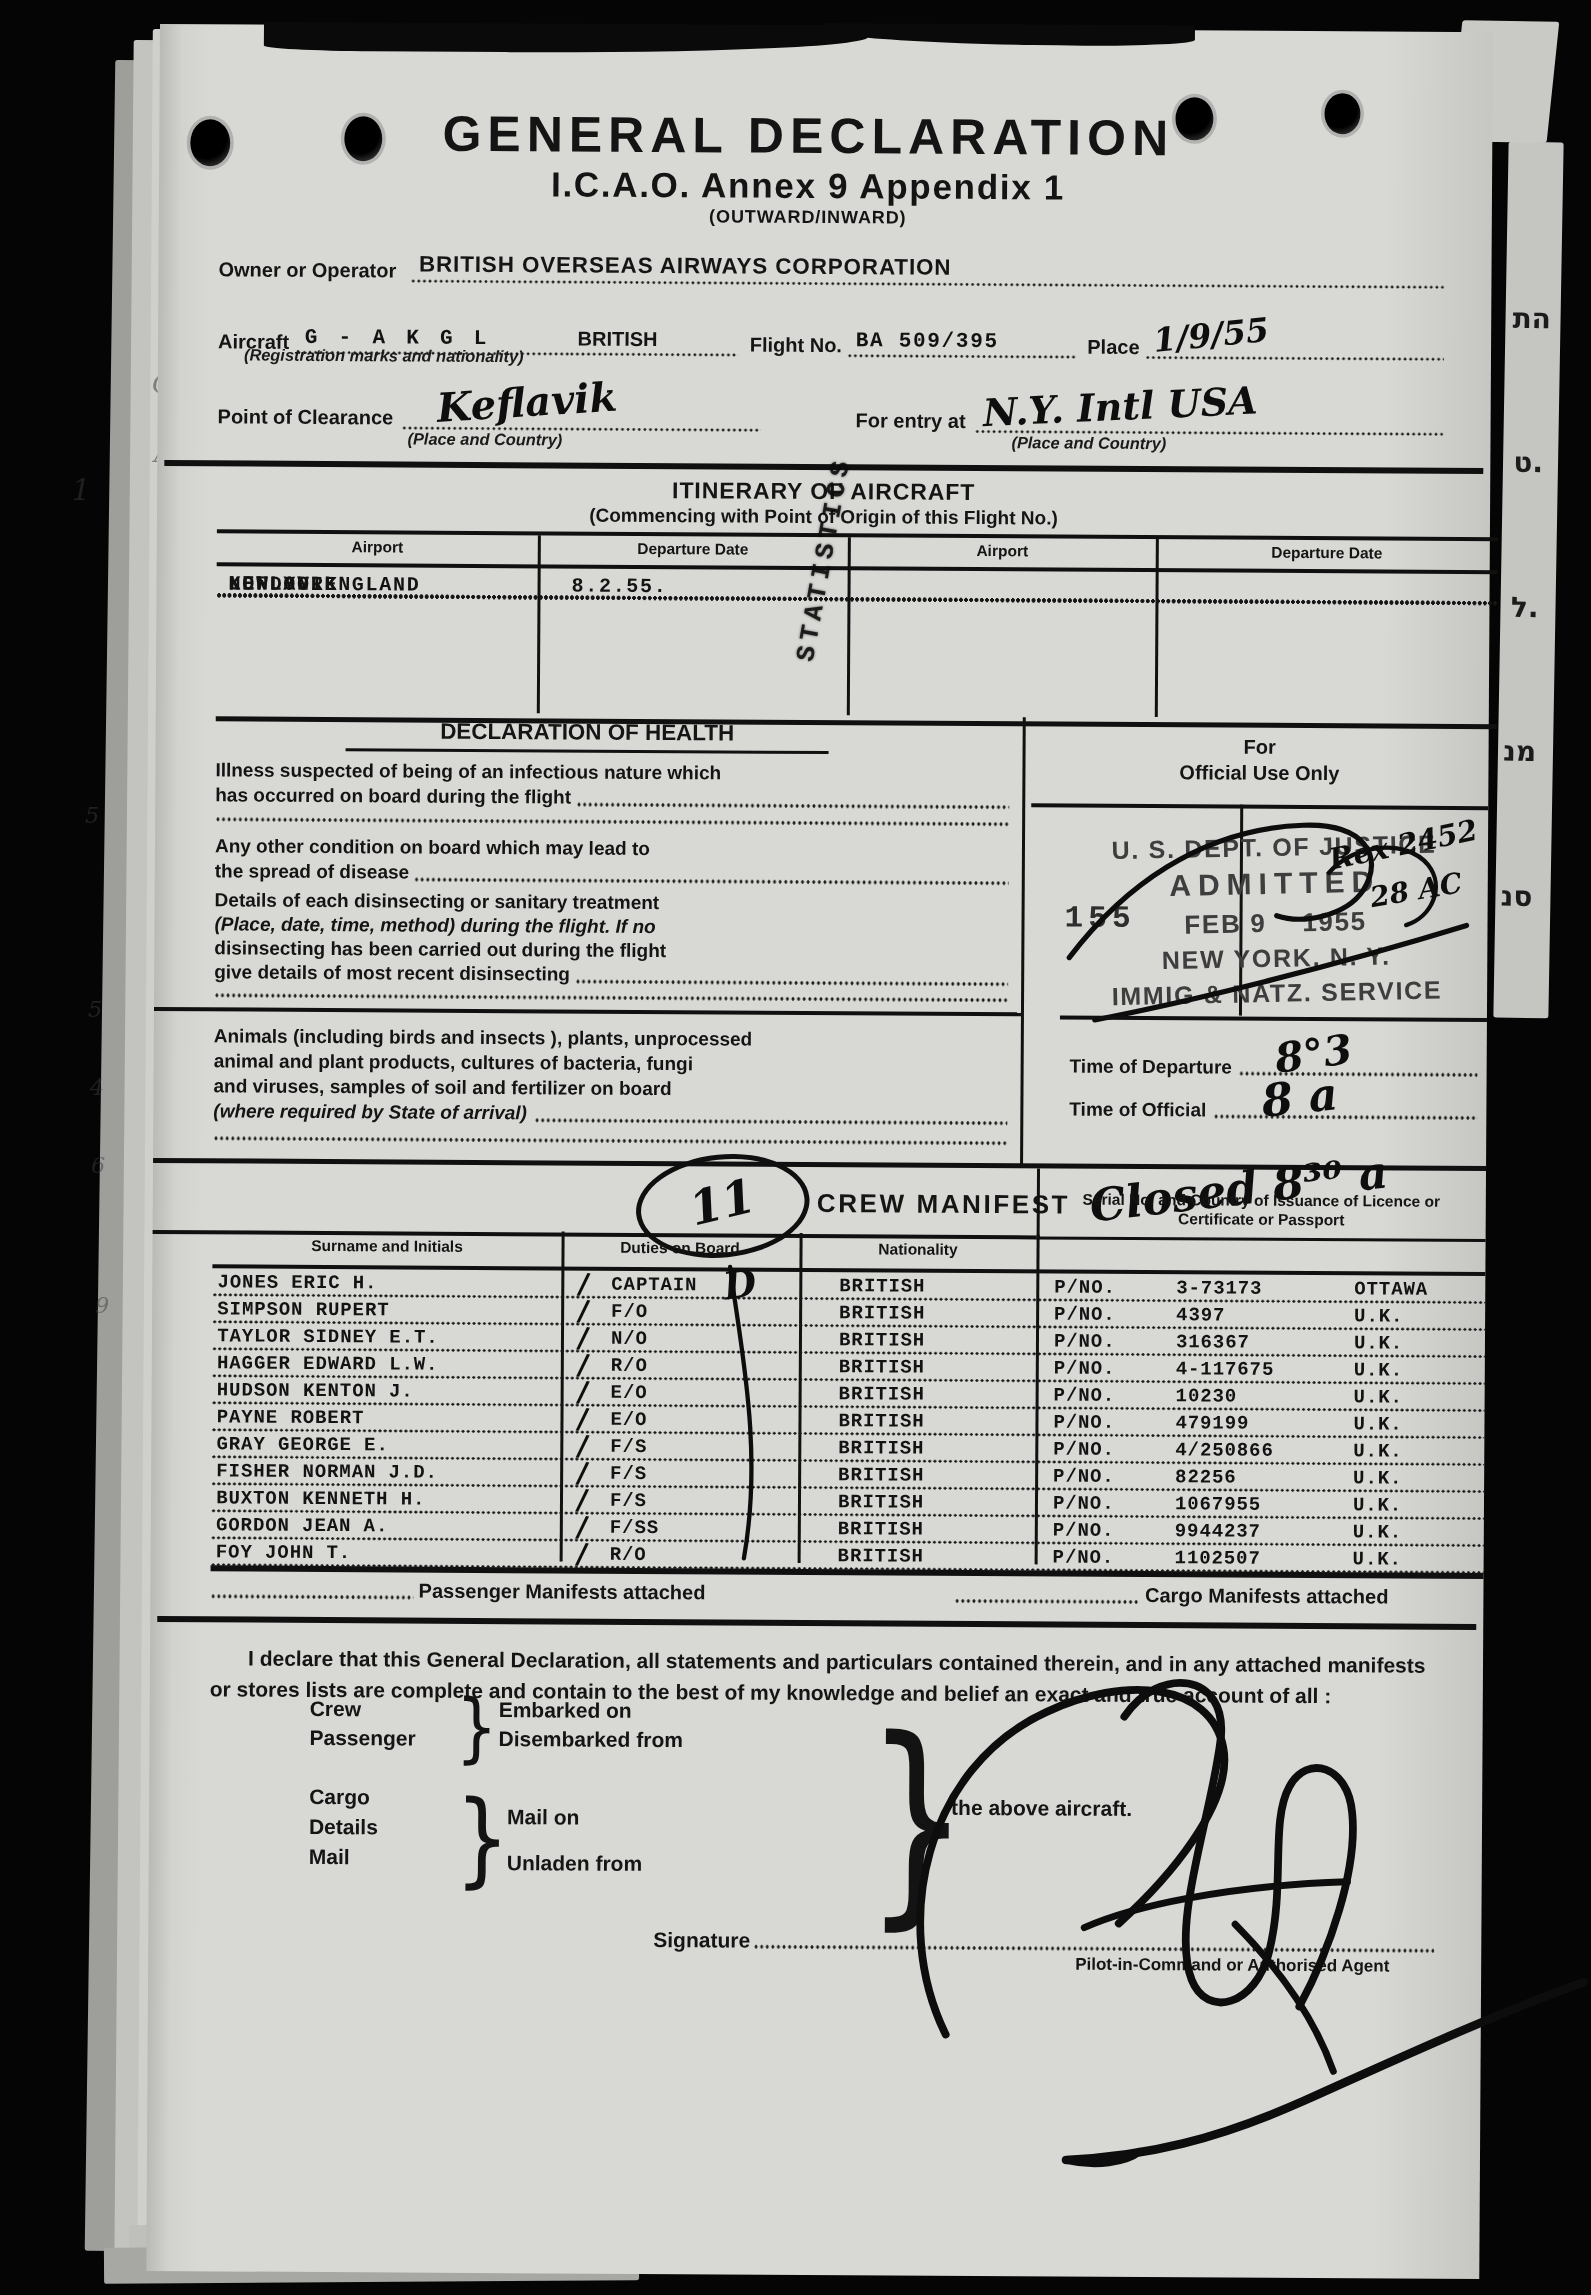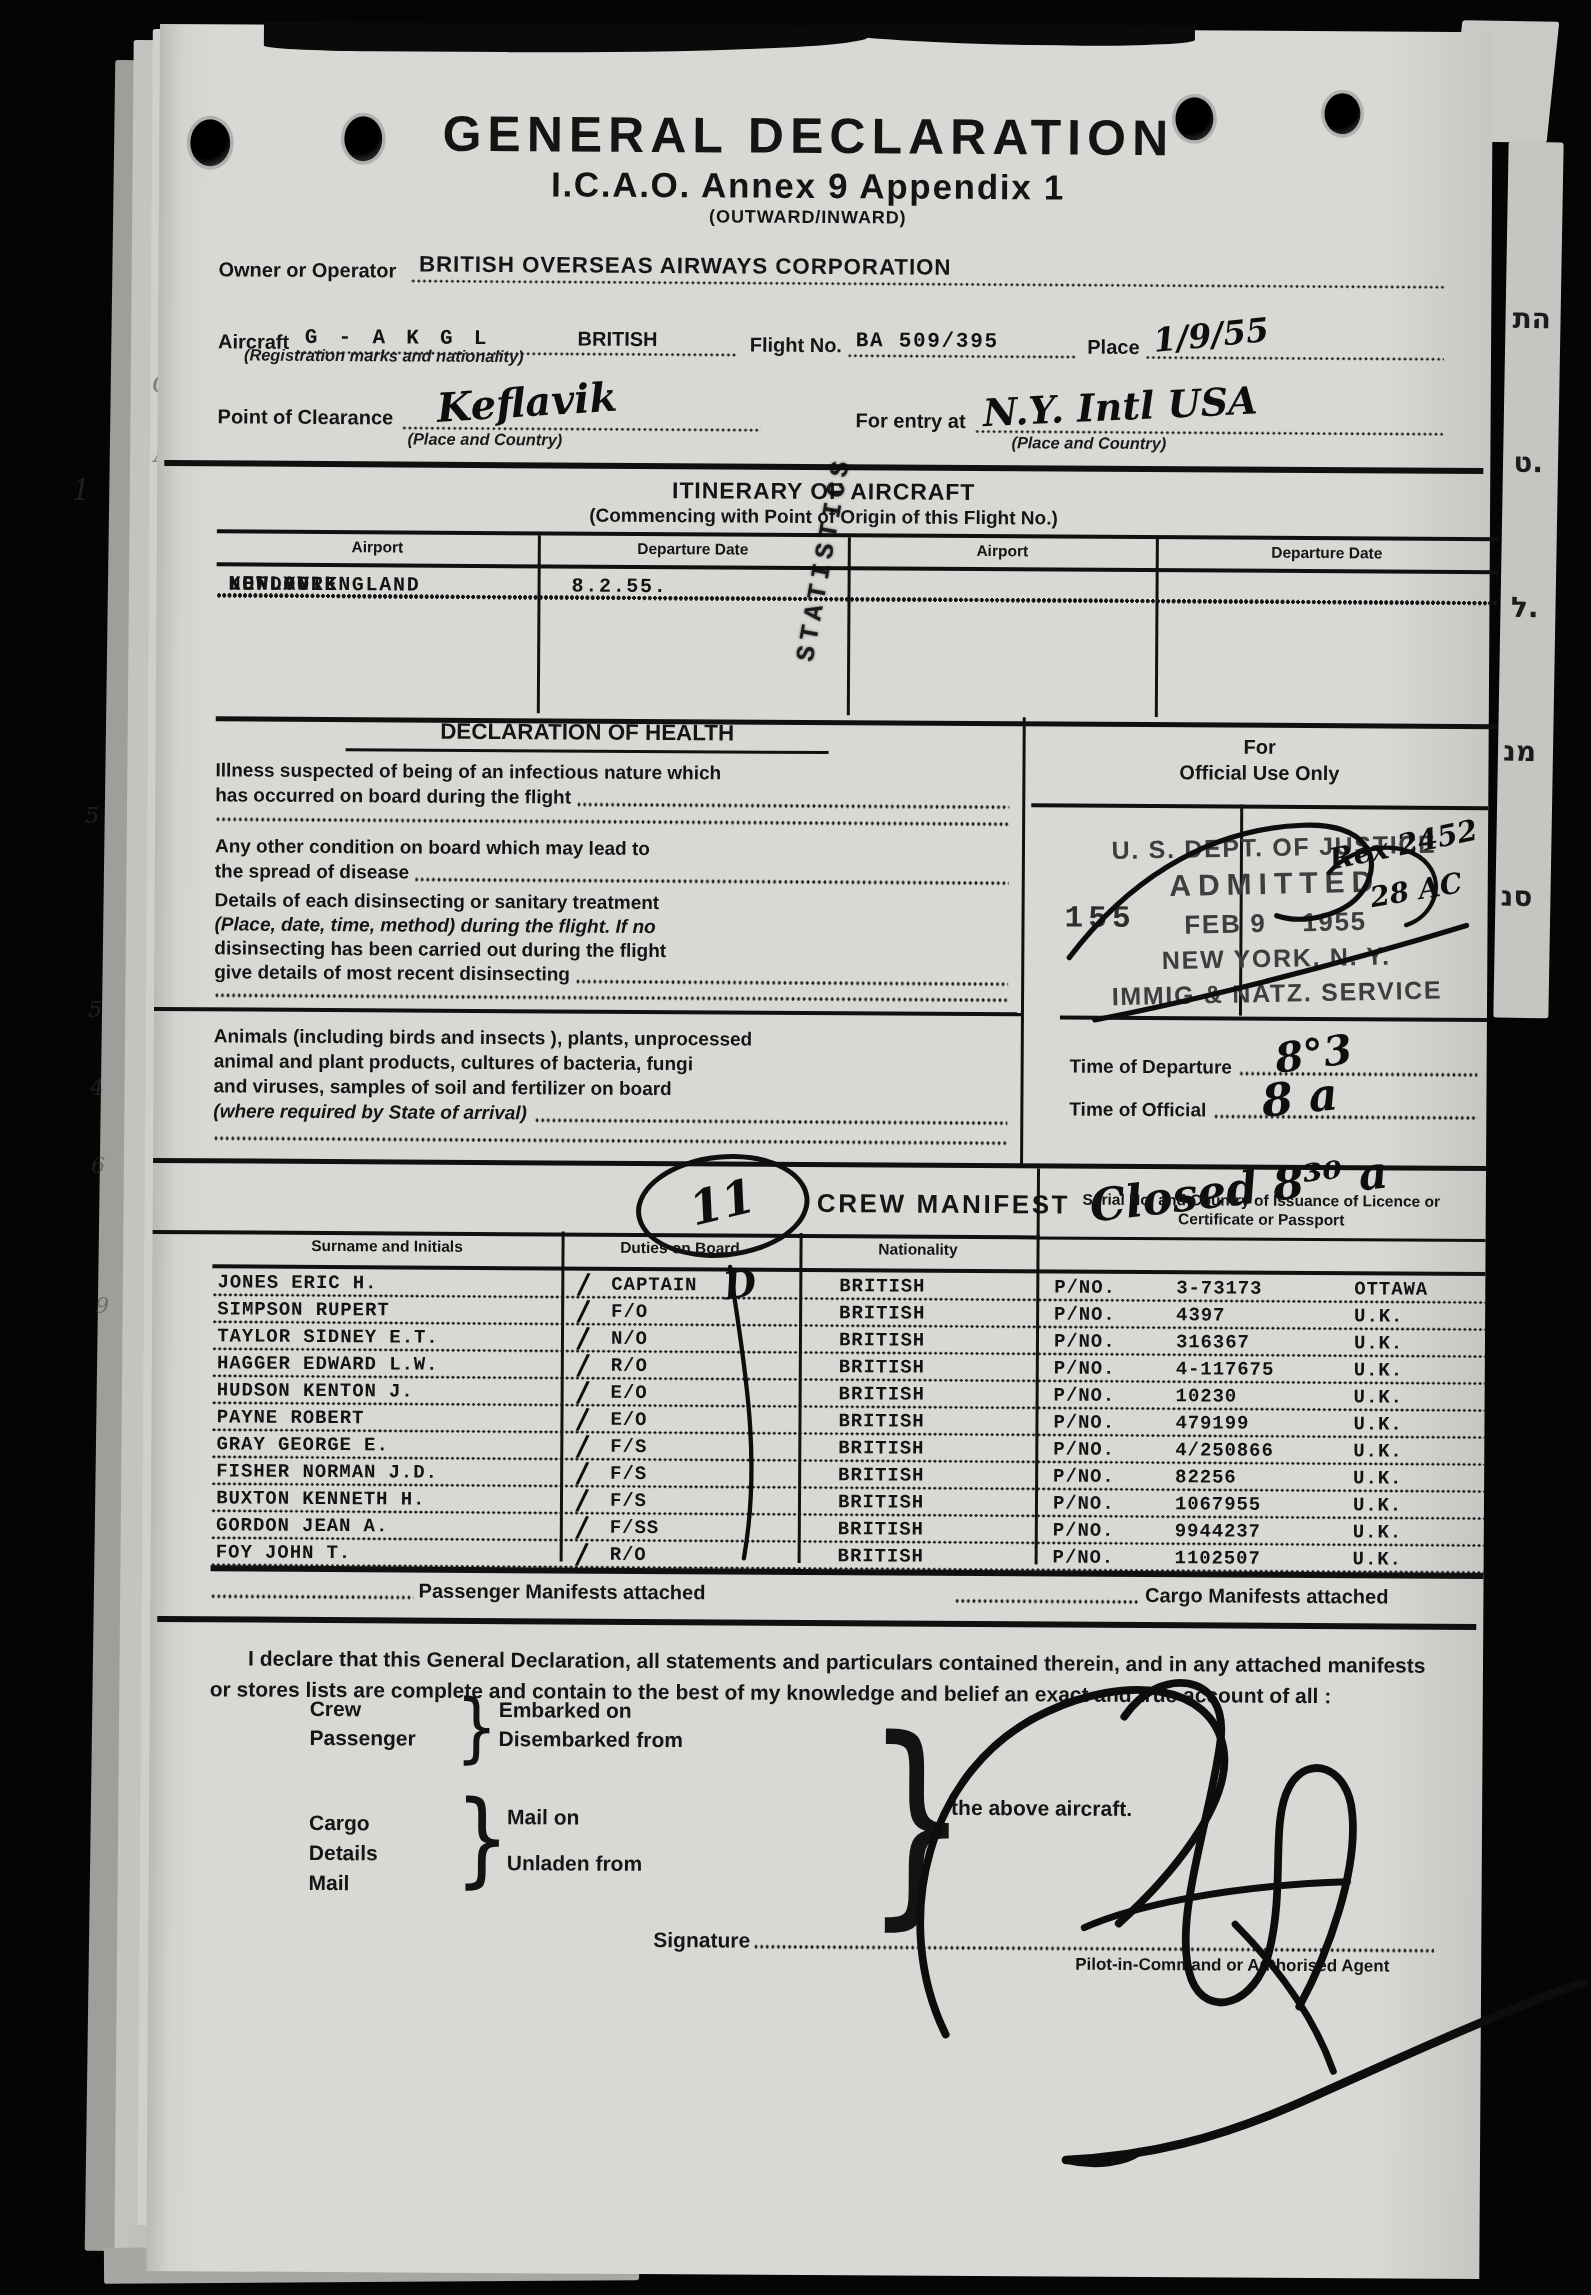--- a/index.html
+++ b/index.html
@@ -467,21 +467,21 @@
   <div class="abs" style="left:160px;top:1672px;">
     <div class="lab" style="font-size:21px;">Crew</div>
     <div class="lab" style="font-size:21px;margin-top:5.2px;">Passenger</div>
   </div>
   <div class="abs big-brace" style="left:306px;top:1663px;font-size:66px;transform:scaleY(1.15);">}</div>
   <div class="abs" style="left:349px;top:1672px;">
     <div class="lab" style="font-size:21px;">Embarked on</div>
     <div class="lab" style="font-size:21px;margin-top:5.2px;">Disembarked from</div>
   </div>
 
-  <div class="abs" style="left:160px;top:1760px;margin-top:26px;">
+  <div class="abs" style="left:160px;top:1760px;">
     <div class="lab" style="font-size:21px;">Cargo</div>
     <div class="lab" style="font-size:21px;margin-top:6px;">Details</div>
     <div class="lab" style="font-size:21px;margin-top:6px;">Mail</div>
   </div>
   <div class="abs big-brace" style="left:306px;top:1762px;font-size:86px;transform:scaleY(1.2);">}</div>
   <div class="abs" style="left:358px;top:1779px;">
     <div class="lab" style="font-size:21px;">Mail on</div>
     <div class="lab" style="font-size:21px;margin-top:22px;">Unladen from</div>
   </div>
 

